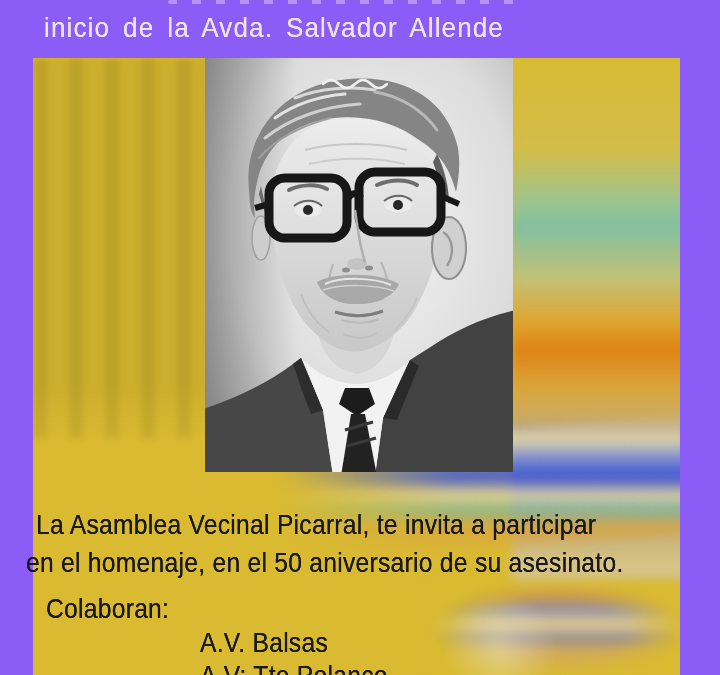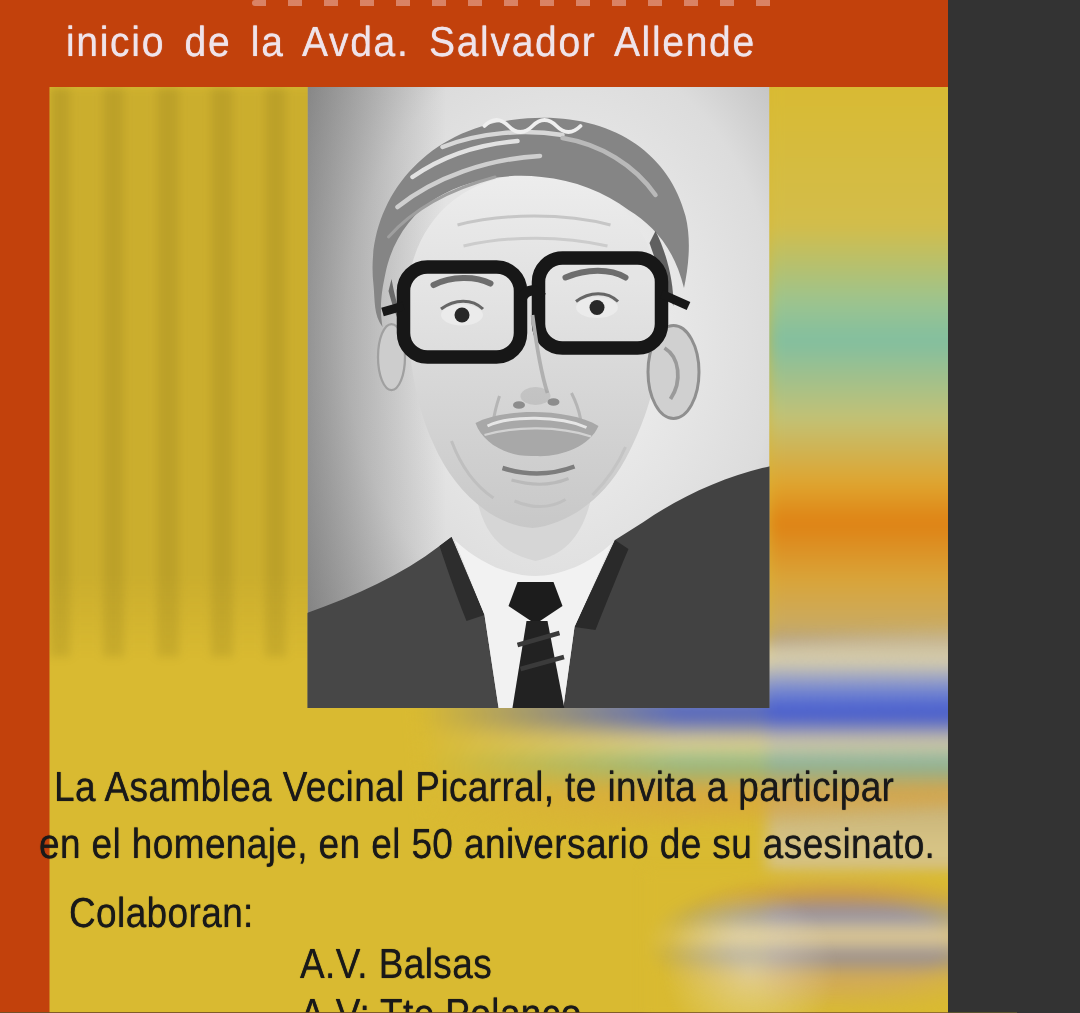--- a/index.html
+++ b/index.html
@@ -1,20 +1,20 @@
 <!DOCTYPE html>
 <html><head>
 <meta charset="utf-8">
 <style>
   html,body{margin:0;padding:0;background:#333;}
   .page{
     position:relative;
-    width:632px;height:675px;
+    width:720px;height:675px;
     overflow:hidden;
-    background:#c2410c;
+    background:#8b5cf6;
     font-family:"Liberation Sans","DejaVu Sans",sans-serif;
   }
   
   .top-clipped{
     position:absolute;left:168px;top:0;width:355px;height:4px;
     background:repeating-linear-gradient(90deg,
       rgba(255,235,243,.55) 0 9px, rgba(255,235,243,0) 9px 24px);
     border-radius:2px;opacity:.7;
   }
   .avenue-title{

